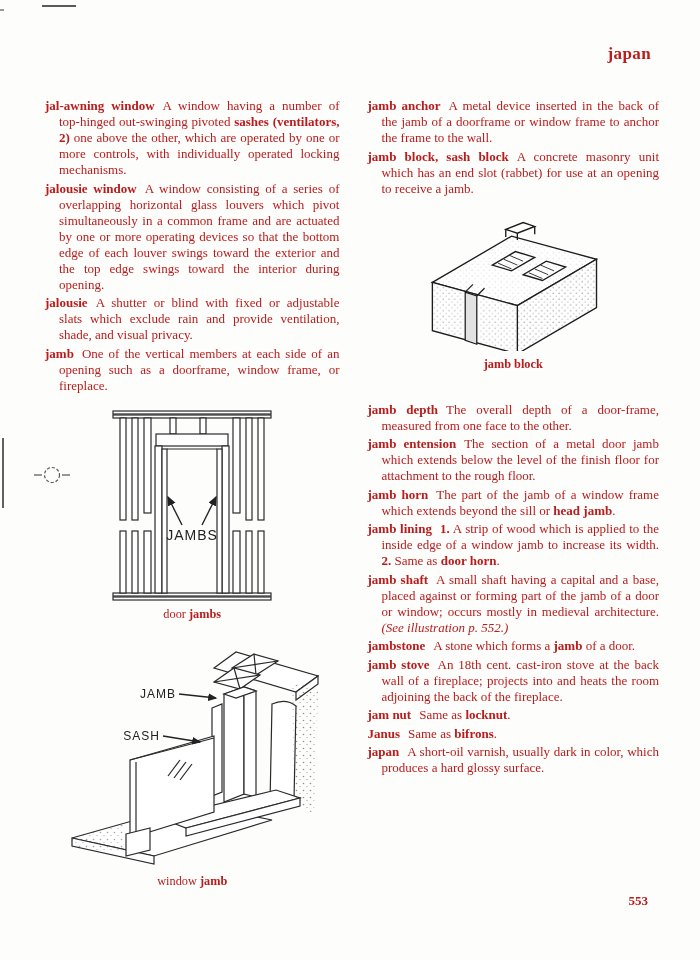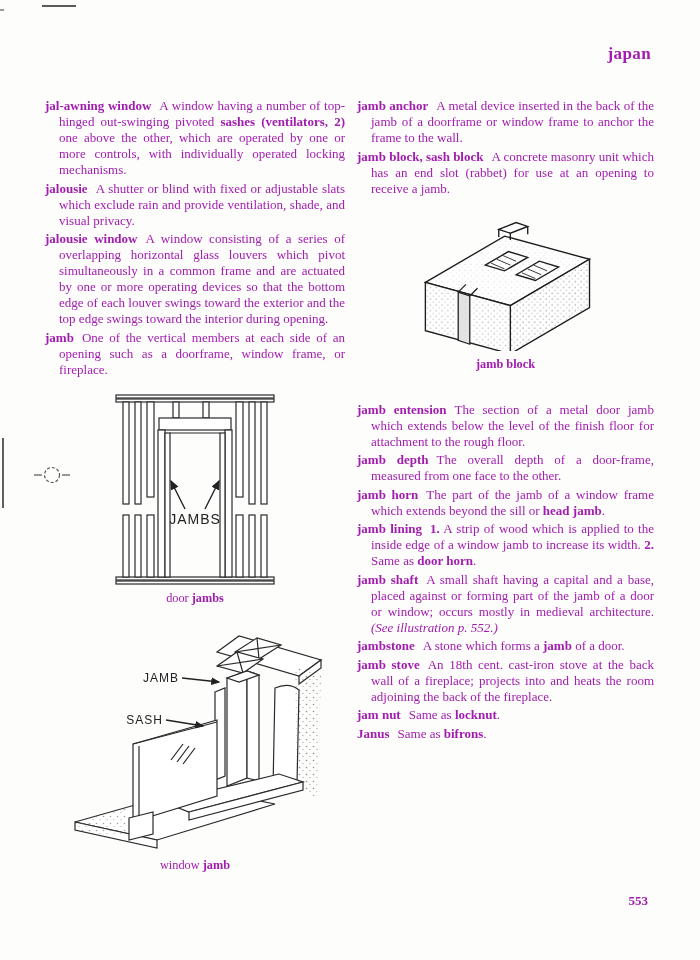--- a/index.html
+++ b/index.html
@@ -1,28 +1,28 @@
 <!DOCTYPE html>
 <html><head>
 <meta charset="utf-8">
 <style>
   html,body{margin:0;padding:0;}
   body{width:700px;height:960px;background:#f6f6f6;}
   .page{position:relative;width:700px;height:960px;background:#fdfdfc;overflow:hidden;
-        font-family:"Liberation Serif","DejaVu Serif",serif;color:#a21caf;}
+        font-family:"Liberation Serif","DejaVu Serif",serif;color:#b91c1c;}
   
   .mark-top{position:absolute;left:42px;top:5px;width:34px;height:2px;background:#5a5a5a;}
   .mark-corner{position:absolute;left:0;top:9px;width:4px;height:2px;background:#9a9a9a;}
   .mark-left{position:absolute;left:2px;top:438px;width:2px;height:70px;background:#606060;}
   .regmark{position:absolute;left:34px;top:462px;}
   
   .running-head{position:absolute;top:44px;right:49px;font-size:17px;font-weight:bold;
         letter-spacing:.4px;}
   
-  .cols{position:absolute;left:45px;top:98px;width:614px;display:flex;gap:12px;}
+  .cols{position:absolute;left:45px;top:98px;width:614px;display:flex;gap:28px;}
   .col{width:297px;}
   .col-left{width:300px;}
   .entry{font-size:13px;line-height:16px;text-align:justify;margin:0 0 2.5px 0;
          padding-left:14px;text-indent:-14px;}
   .entry .term{font-weight:bold;margin-right:8px;}
   .entry .b{font-weight:bold;}
   .entry .i{font-style:italic;}
   figure{margin:0;text-align:center;}
   .fig-door{margin-top:15px;}
   .fig-window{margin-top:20px;}
@@ -48,22 +48,22 @@
     <line x1="28" y1="13" x2="36" y2="13" stroke="#555" stroke-width="1.2"></line>
   </svg>
 
   <div class="running-head">japan</div>
 
   <div class="cols">
 
     <div class="col col-left">
       <div>
           <p class="entry"><span class="term">jal-awning window</span><span>A window having a number of top-hinged out-swinging pivoted </span><span class="b">sashes (ventilators, 2)</span><span> one above the other, which are operated by one or more controls, with individually operated locking mechanisms.</span></p>
+          <p class="entry"><span class="term">jalousie window</span><span>A window consisting of a series of overlapping horizontal glass louvers which pivot simultaneously in a common frame and are actuated by one or more operating devices so that the bottom edge of each louver swings toward the exterior and the top edge swings toward the interior during opening.</span></p>
           <p class="entry"><span class="term">jalousie</span><span>A shutter or blind with fixed or adjustable slats which exclude rain and provide ventilation, shade, and visual privacy.</span></p>
-          <p class="entry"><span class="term">jalousie window</span><span>A window consisting of a series of overlapping horizontal glass louvers which pivot simultaneously in a common frame and are actuated by one or more operating devices so that the bottom edge of each louver swings toward the exterior and the top edge swings toward the interior during opening.</span></p>
           <p class="entry"><span class="term">jamb</span><span>One of the vertical members at each side of an opening such as a doorframe, window frame, or fireplace.</span></p>
         </div>
 
       <figure class="fig-door">
         <svg width="160" height="192" viewBox="0 0 160 192">
           <defs>
             <marker id="arw" markerWidth="8" markerHeight="8" refX="6" refY="3" orient="auto">
               <path d="M0,0 L7,3 L0,6 z" fill="#222"></path>
             </marker>
           </defs>
@@ -214,27 +214,28 @@
 
           <polygon points="102,98 184,50 184,100 102,148" fill="url(#stip2)" opacity="0.5"></polygon>
           <polygon points="14,74 46,83 46,131 14,124" fill="url(#stip2)" opacity="0.4"></polygon>
           <polygon points="62,89 102,98 102,148 62,139" fill="url(#stip2)" opacity="0.4"></polygon>
           <polygon points="14,74 96,26 184,50 102,98" fill="url(#stip2)" opacity="0.18"></polygon>
         </svg>
         <figcaption class="cap"><span></span><b>jamb block</b></figcaption>
       </figure>
 
       <div>
+          <p class="entry"><span class="term">jamb depth</span><span>The overall depth of a door-frame, measured from one face to the other.</span></p>
           <p class="entry"><span class="term">jamb entension</span><span>The section of a metal door jamb which extends below the level of the finish floor for attachment to the rough floor.</span></p>
-          <p class="entry"><span class="term">jamb depth</span><span>The overall depth of a door-frame, measured from one face to the other.</span></p>
           <p class="entry"><span class="term">jamb horn</span><span>The part of the jamb of a window frame which extends beyond the sill or </span><span class="b">head jamb</span><span>.</span></p>
           <p class="entry"><span class="term">jamb lining</span><span class="b">1.</span><span> A strip of wood which is applied to the inside edge of a window jamb to increase its width. </span><span class="b">2.</span><span> Same as </span><span class="b">door horn</span><span>.</span></p>
           <p class="entry"><span class="term">jamb shaft</span><span>A small shaft having a capital and a base, placed against or forming part of the jamb of a door or window; occurs mostly in medieval architecture. </span><span class="i">(See illustration p. 552.)</span></p>
           <p class="entry"><span class="term">jambstone</span><span>A stone which forms a </span><span class="b">jamb</span><span> of a door.</span></p>
           <p class="entry"><span class="term">jamb stove</span><span>An 18th cent. cast-iron stove at the back wall of a fireplace; projects into and heats the room adjoining the back of the fireplace.</span></p>
           <p class="entry"><span class="term">jam nut</span><span>Same as </span><span class="b">locknut</span><span>.</span></p>
           <p class="entry"><span class="term">Janus</span><span>Same as </span><span class="b">bifrons</span><span>.</span></p>
+          <p class="entry"><span class="term">japan</span><span>A short-oil varnish, usually dark in color, which produces a hard glossy surface.</span></p>
         </div>
     </div>
   </div>
 
   <div class="pageno">553</div>
 </div>
 
 </body></html>

